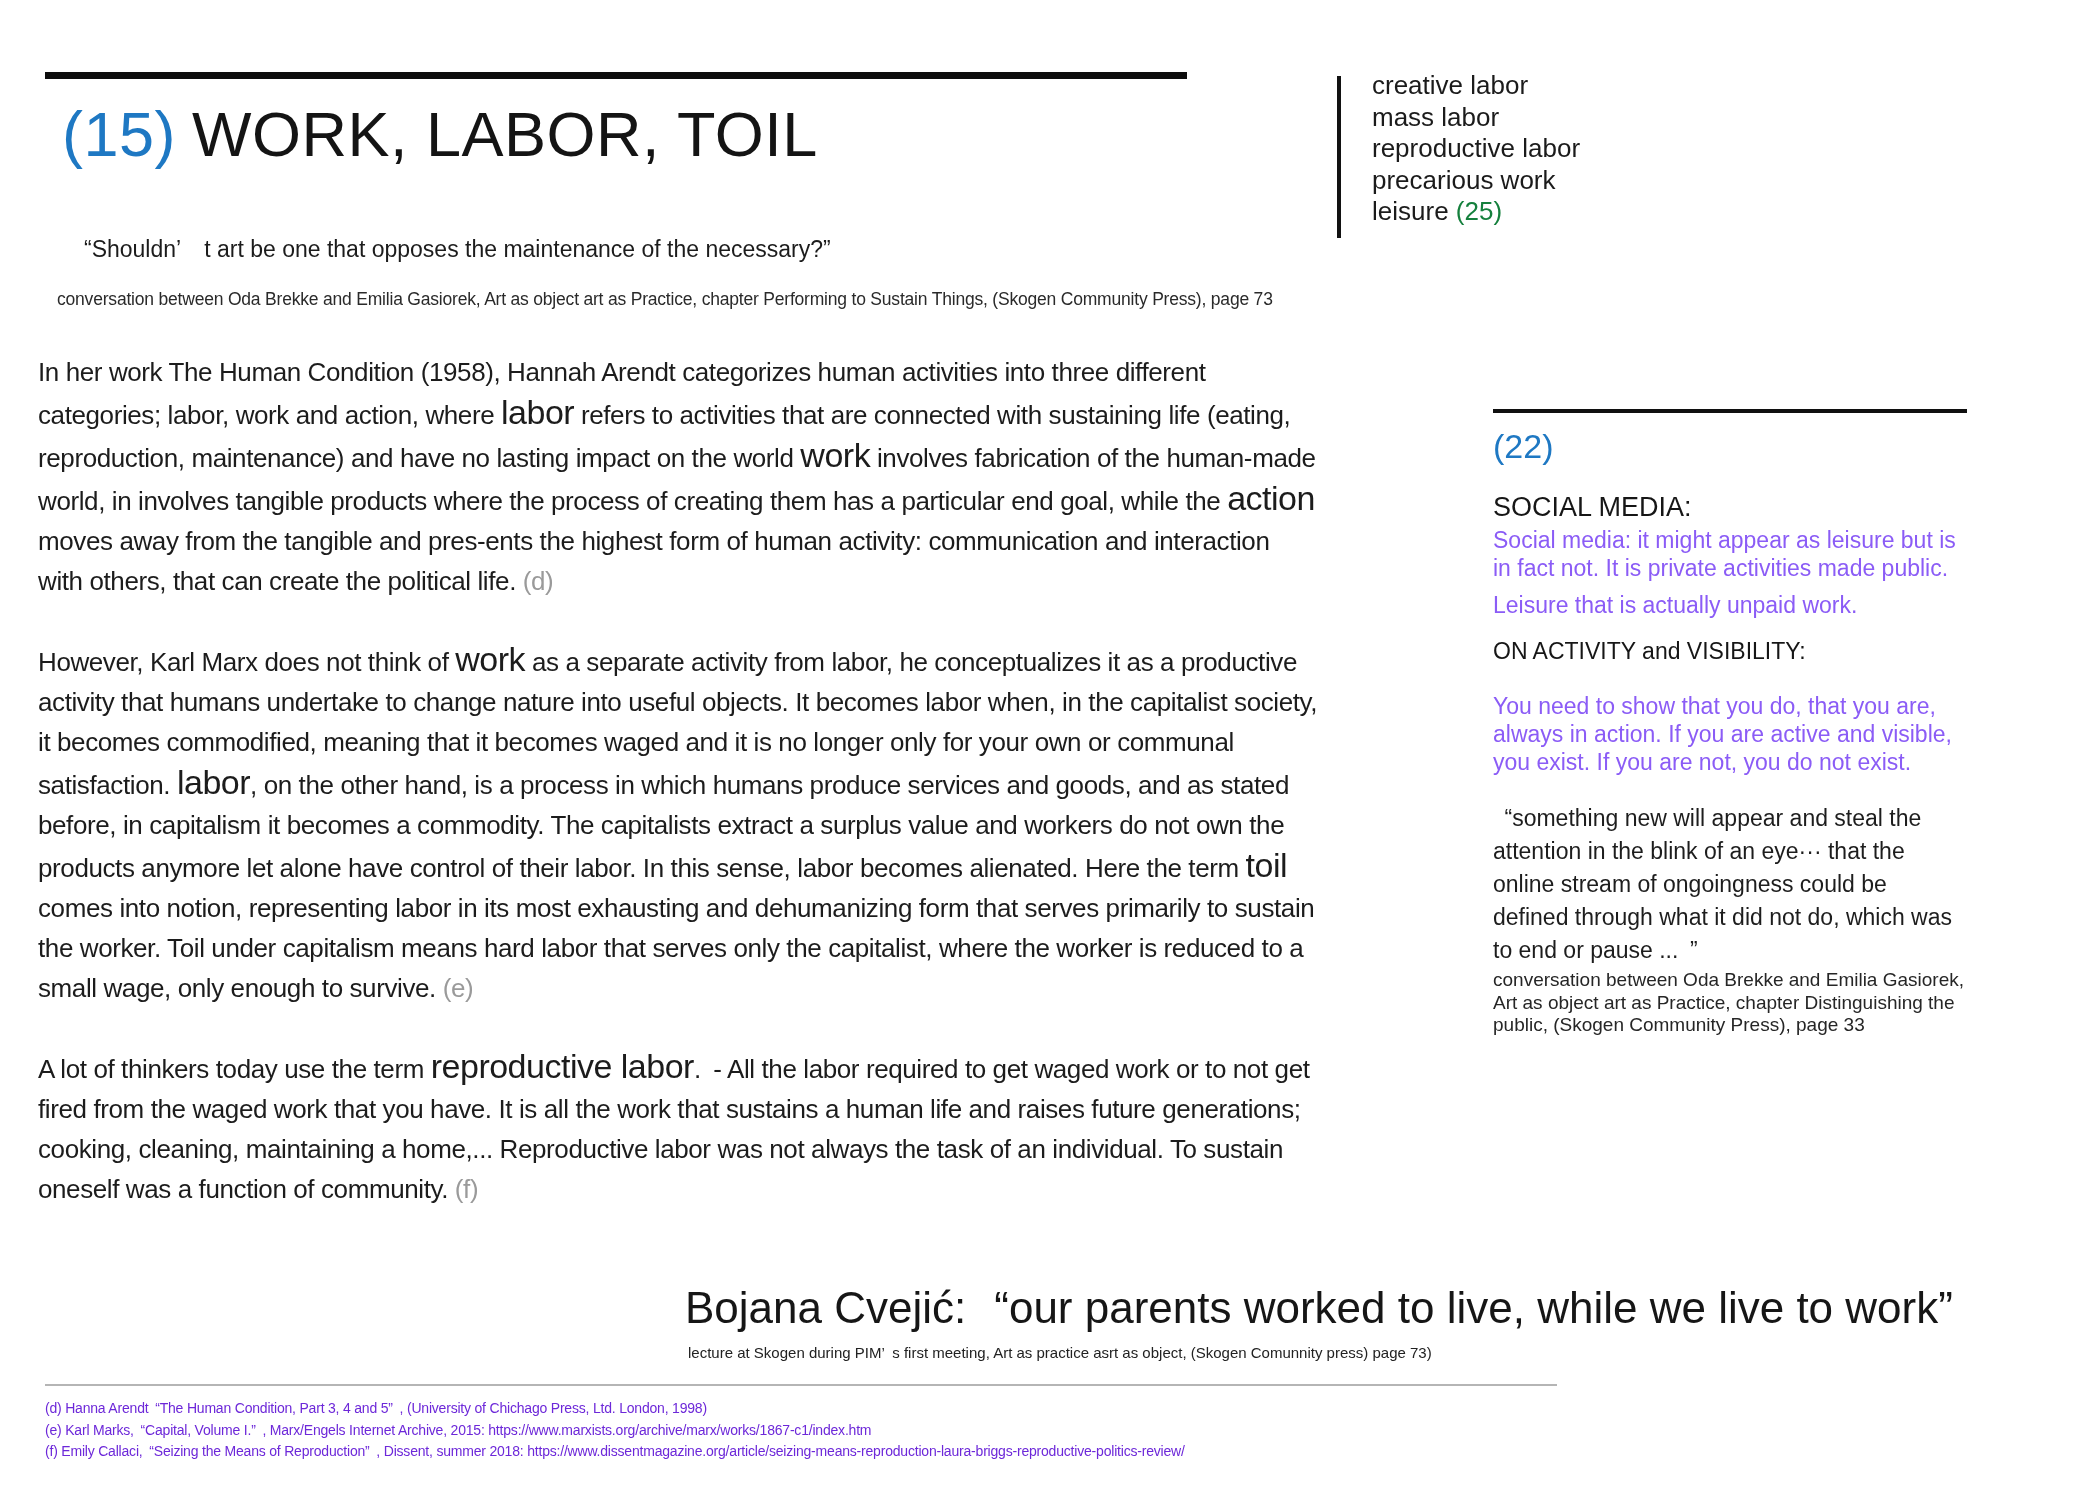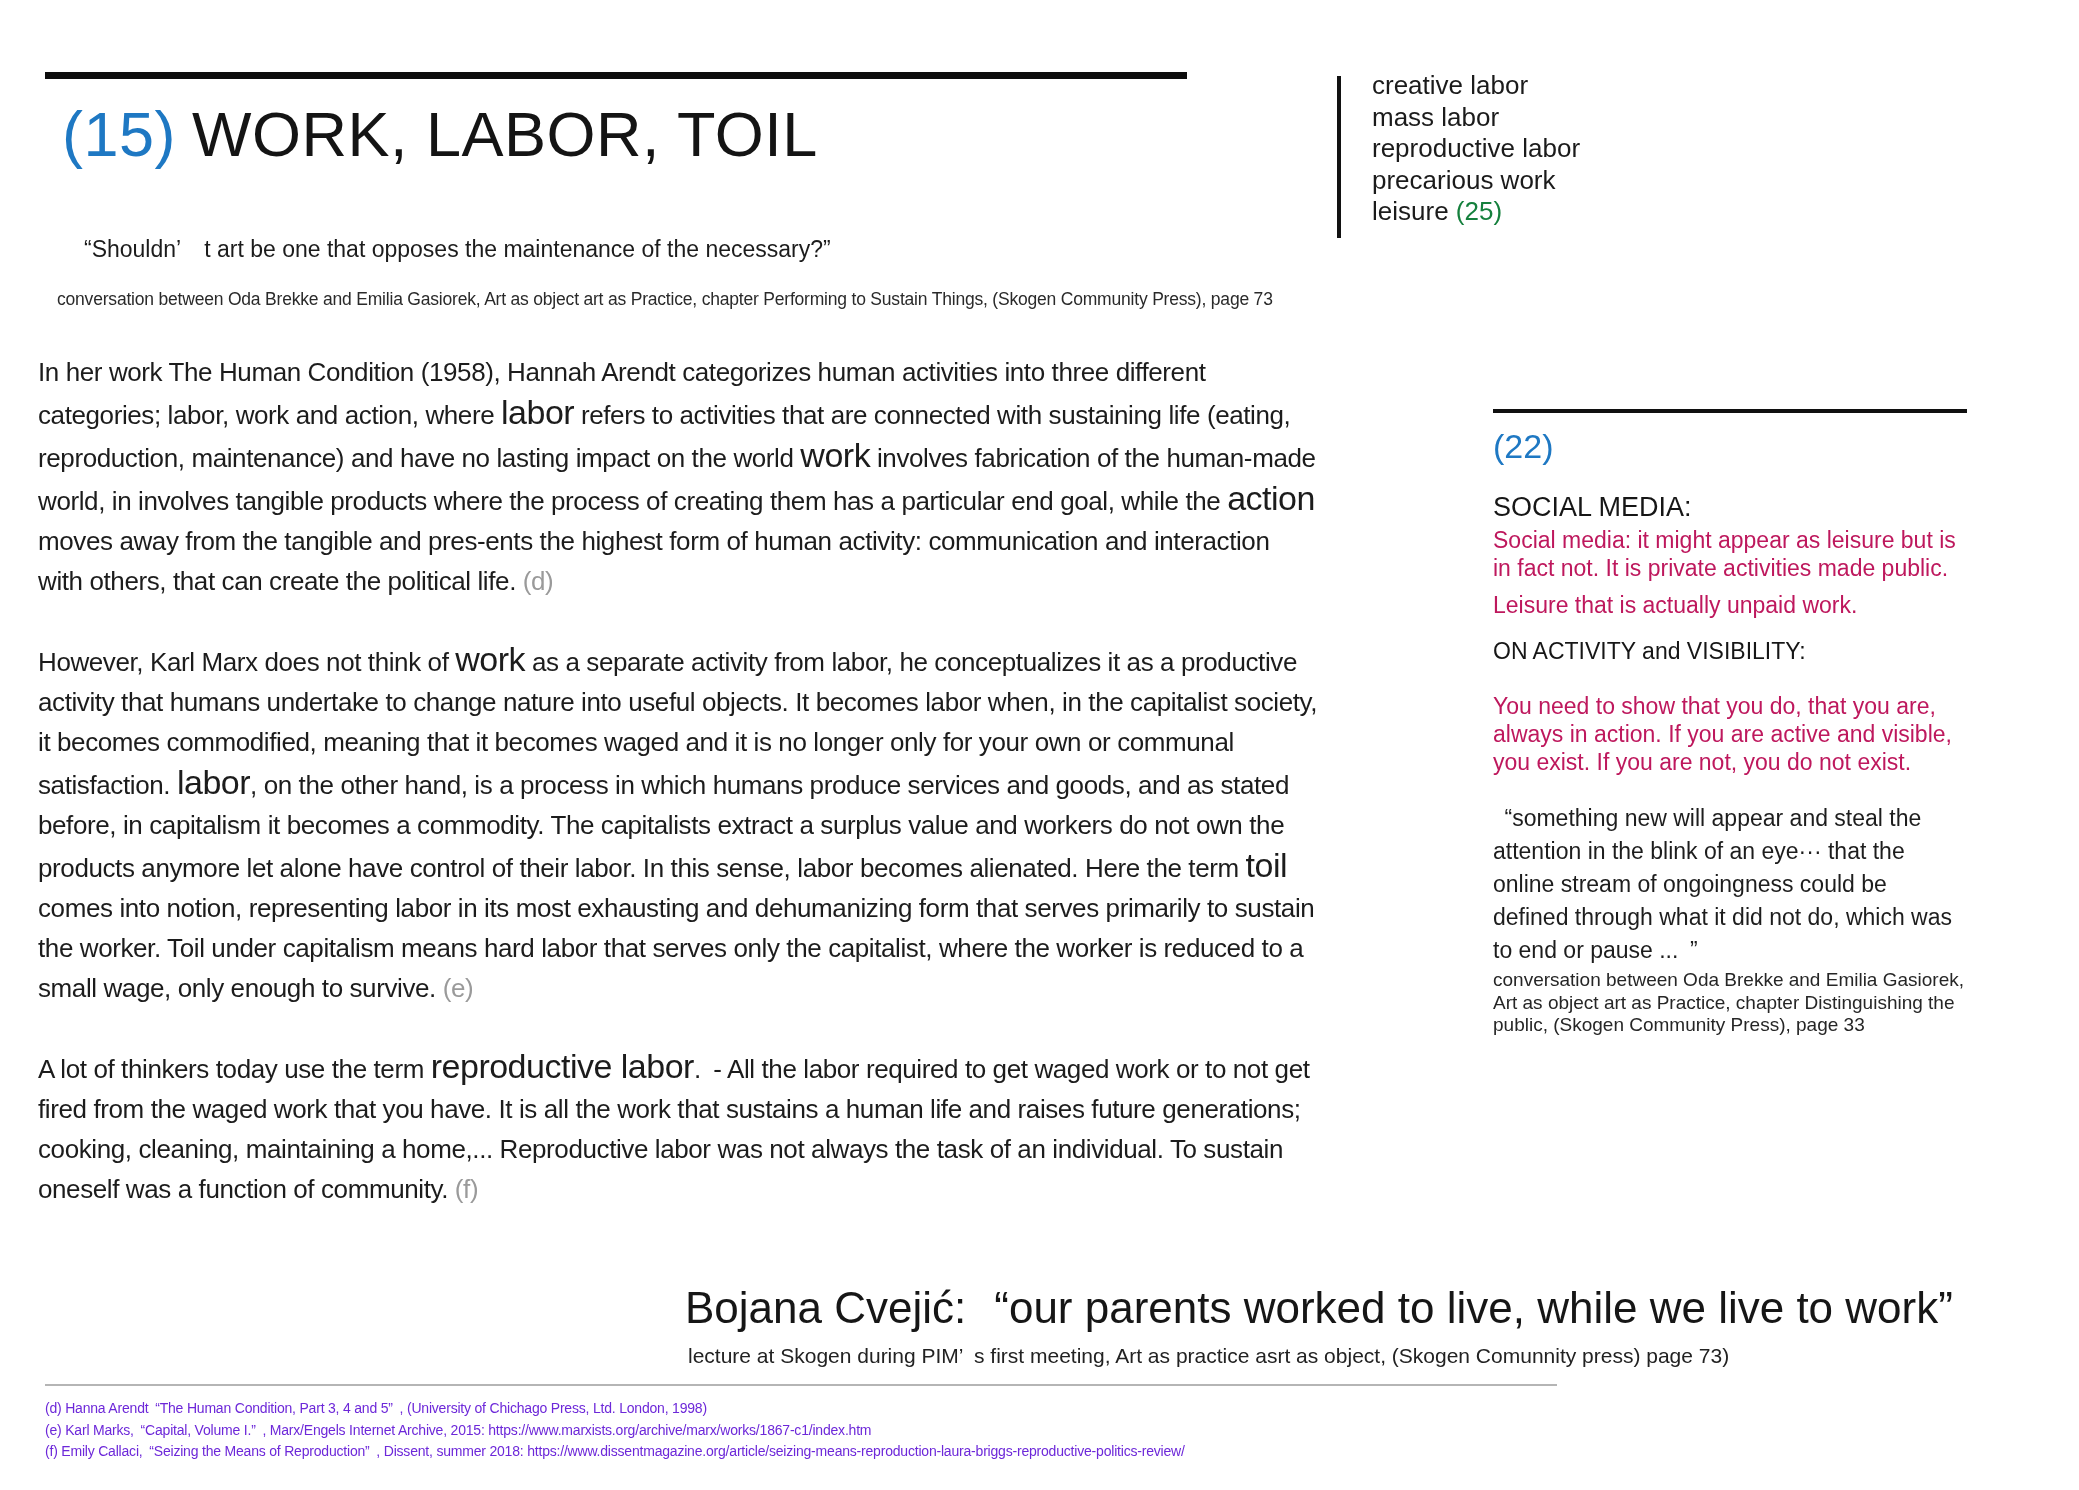--- a/index.html
+++ b/index.html
@@ -33,31 +33,31 @@
   .body-col { position: absolute; left: 38px; top: 352px; width: 1280px; }
   .para { margin: 0 0 38px 0; font-size: 26px; line-height: 40px; letter-spacing: -0.4px; color: #1c1c1c; }
   .seg-big { font-size: 34px; letter-spacing: -0.5px; }
   .seg-gray { color: #9a9a9a; }
 
   
   .right-panel { position: absolute; left: 1493px; top: 409px; width: 474px; }
   .panel-rule { height: 4px; background: #101010; margin-bottom: 14px; }
   .panel-num { font-size: 34px; color: #1e78c3; margin-bottom: 26px; }
   .panel-heading { font-size: 27px; color: #161616; margin-bottom: 3px; }
-  .panel-text { font-size: 23px; line-height: 28px; color: #be185d; }
+  .panel-text { font-size: 23px; line-height: 28px; color: #8b5cf6; }
   .leisure { margin-top: 9px; }
   .panel-subheading { font-size: 23px; color: #161616; margin-top: 19px; }
   .activity { margin-top: 27px; }
   .panel-quote { margin-top: 26px; font-size: 23px; line-height: 33px; color: #1d1d1d; }
   .panel-attr { font-size: 19px; line-height: 22.5px; color: #262626; margin-top: 2px; }
 
   
   .bottom-quote { position: absolute; left: 685px; top: 1283px; font-size: 44px; color: #161616; white-space: nowrap; }
   .bottom-quote .speaker { margin-right: 28px; }
-  .bottom-attr { position: absolute; left: 688px; top: 1344px; font-size: 21px; color: #222222; white-space: nowrap; }
+  .bottom-attr { position: absolute; left: 688px; top: 1344px; font-size: 15px; color: #222222; white-space: nowrap; }
 
   
   .footnote-rule { position: absolute; left: 45px; top: 1384px; width: 1512px; height: 2px; background: #b5b5b5; }
   .footnotes { position: absolute; left: 45px; top: 1398px; font-size: 14px; line-height: 21.5px; color: #6d28d9; letter-spacing: -0.2px; white-space: nowrap; }
 </style>
 </head>
 <body>
 
 <div class="page">
 

